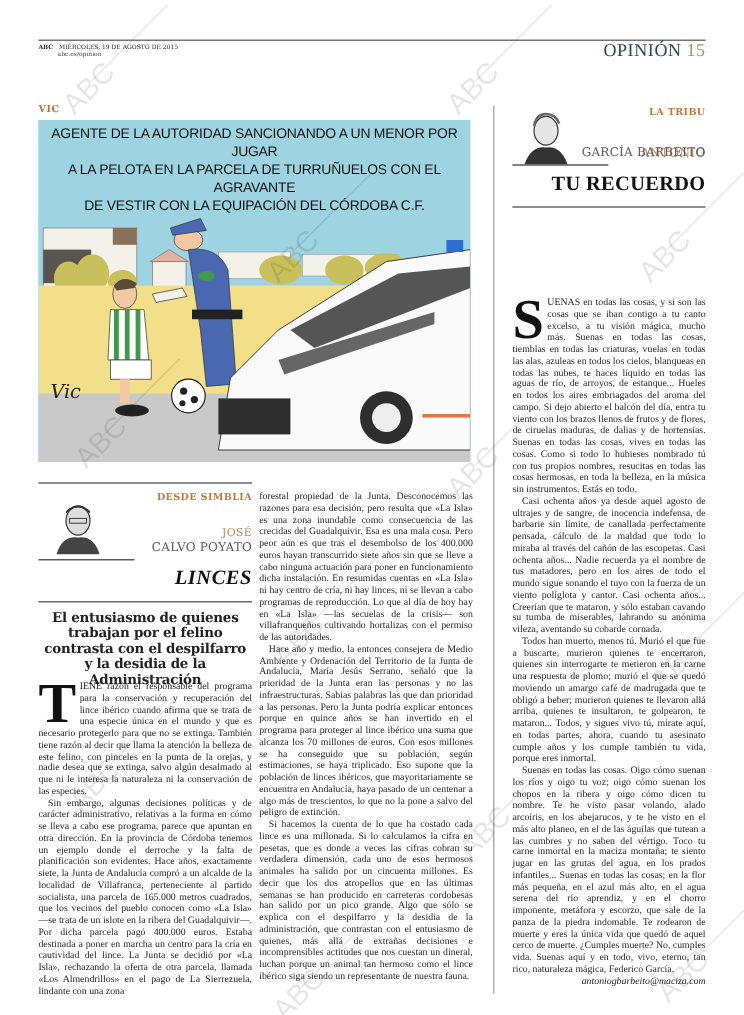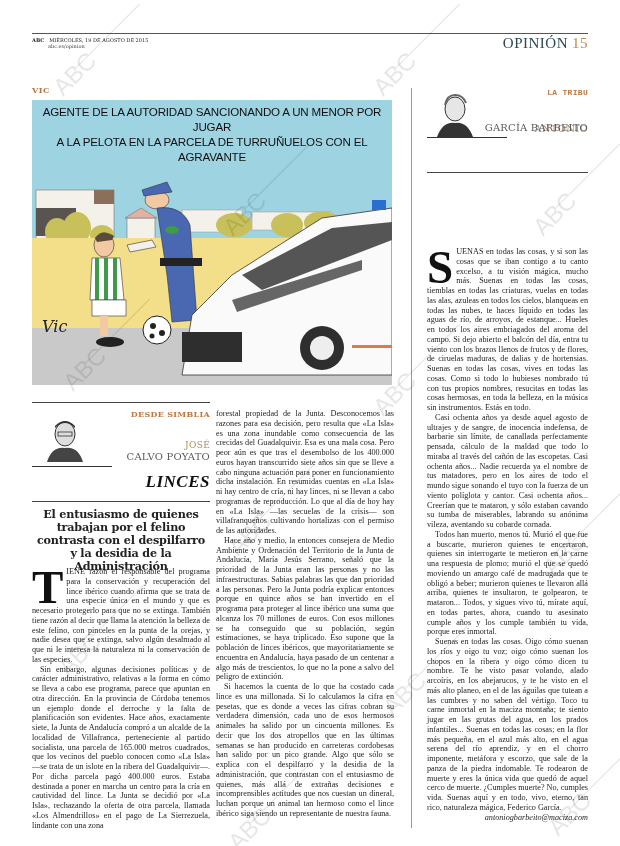--- a/index.html
+++ b/index.html
@@ -40,21 +40,21 @@
   .body-col p { text-indent: 8px; }
   .body-col p.first { text-indent: 0; }
   .dropcap { float: left; font-family: "Liberation Serif", serif; font-size: 47px; line-height: 36px; margin: 2px 3px 0 0; color: #111; font-weight: bold; }
   .col1 { left: 32px; top: 567px; width: 178px; }
   .col2 { left: 216px; top: 409px; width: 178px; }
   .col3 { left: 427px; top: 247px; width: 161px; }
   .email { text-align: right; font-style: italic; }
 
   
   .tribu { position: absolute; left: 427px; top: 85px; width: 161px; height: 150px; }
-  .tribu .tag { position: absolute; right: 0; top: 3px; font-size: 8px; font-weight: bold; color: #c0783f; letter-spacing: 0.3px; font-family: Liberation Mono, monospace; }
+  .tribu .tag { position: absolute; right: 0; top: 3px; font-size: 8px; font-weight: bold; color: #c0783f; letter-spacing: 0.3px; }
   .tribu .photo { position: absolute; left: 6px; top: 6px; width: 46px; height: 46px; }
   .tribu .author1 { position: absolute; right: 0; top: 26px; font-size: 10px; color: #b08a60; letter-spacing: 0.3px; margin-top: 12px; }
   .tribu .author2 { position: absolute; right: 0; top: 37px; font-size: 10px; color: #5a5a5a; letter-spacing: 0.2px; }
   .tribu .r1 { position: absolute; left: 0; top: 52px; width: 80px; height: 1px; background: #333; }
   .tribu .headline { position: absolute; right: 0; top: 58px; font-family: "Liberation Serif", serif; font-size: 17px; color: #111; letter-spacing: 0.3px; }
   .tribu .r2 { position: absolute; left: 0; top: 87px; width: 161px; height: 1px; background: #444; }
   .tribu .deck { position: absolute; right: 0; top: 94px; width: 165px; text-align: right; font-size: 11.2px; line-height: 12.8px; color: #222; letter-spacing: -0.3px; }
 </style>
 </head>
 <body>
@@ -119,20 +119,21 @@
     <rect x="340" y="100" width="14" height="10" fill="#2a6fd0"></rect>
     <circle cx="290" cy="248" r="22" fill="#2e2e2e"></circle>
     <circle cx="290" cy="248" r="12" fill="#eeeeee"></circle>
     <rect x="320" y="245" width="40" height="3" fill="#e07a4a"></rect>
 
     <text x="10" y="232" font-family="DejaVu Serif, serif" font-size="16" font-style="italic" fill="#222">Vic</text>
   </svg>
   <div class="cartoon-caption">
     <div>AGENTE DE LA AUTORIDAD SANCIONANDO A UN MENOR POR JUGAR</div>
     <div>A LA PELOTA EN LA PARCELA DE TURRUÑUELOS CON EL AGRAVANTE</div>
+    <div>DE VESTIR CON LA EQUIPACIÓN DEL CÓRDOBA C.F.</div>
   </div>
 </div>
 
 <div class="col-divider"></div>
 
 <div class="desde">
   <div class="rule"></div>
   <span class="tag">DESDE SIMBLIA</span>
   <svg class="photo" viewBox="0 0 46 46">
     <ellipse cx="23" cy="18" rx="10" ry="12" fill="#ddd" stroke="#333" stroke-width="1"></ellipse>
@@ -162,20 +163,21 @@
 <div class="tribu">
   <span class="tag">LA TRIBU</span>
   <svg class="photo" viewBox="0 0 46 46">
     <ellipse cx="22" cy="18" rx="10" ry="12" fill="#e6e6e6" stroke="#333" stroke-width="1"></ellipse>
     <path d="M12 14 Q14 4 22 4 Q30 4 33 12" fill="none" stroke="#666" stroke-width="2"></path>
     <path d="M4 46 Q10 30 22 32 Q34 30 40 46 Z" fill="#333"></path>
   </svg>
   <span class="author1">ANTONIO</span>
   <span class="author2">GARCÍA BARBEITO</span>
   <div class="r1"></div>
+  <h1 class="headline">TU RECUERDO</h1>
   <div class="r2"></div>
 </div>
 
 <div class="body-col col3">
   <p class="first"><span class="dropcap">S</span><span>UENAS en todas las cosas, y si son las cosas que se iban contigo a tu canto excelso, a tu visión mágica, mucho más. Suenas en todas las cosas, tiemblas en todas las criaturas, vuelas en todas las alas, azuleas en todos los cielos, blanqueas en todas las nubes, te haces líquido en todas las aguas de río, de arroyos, de estanque... Hueles en todos los aires embriagados del aroma del campo. Si dejo abierto el balcón del día, entra tu viento con los brazos llenos de frutos y de flores, de ciruelas maduras, de dalias y de hortensias. Suenas en todas las cosas, vives en todas las cosas. Como si todo lo hubieses nombrado tú con tus propios nombres, resucitas en todas las cosas hermosas, en toda la belleza, en la música sin instrumentos. Estás en todo.</span></p>
   <p>Casi ochenta años ya desde aquel agosto de ultrajes y de sangre, de inocencia indefensa, de barbarie sin límite, de canallada perfectamente pensada, cálculo de la maldad que todo lo miraba al través del cañón de las escopetas. Casi ochenta años... Nadie recuerda ya el nombre de tus matadores, pero en los aires de todo el mundo sigue sonando el tuyo con la fuerza de un viento políglota y cantor. Casi ochenta años... Creerían que te mataron, y sólo estaban cavando su tumba de miserables, labrando su anónima vileza, aventando su cobarde cornada.</p>
   <p>Todos han muerto, menos tú. Murió el que fue a buscarte, murieron quienes te encerraron, quienes sin interrogarte te metieron en la carne una respuesta de plomo; murió el que se quedó moviendo un amargo café de madrugada que te obligó a beber; murieron quienes te llevaron allá arriba, quienes te insultaron, te golpearon, te mataron... Todos, y sigues vivo tú, mírate aquí, en todas partes, ahora, cuando tu asesinato cumple años y los cumple también tu vida, porque eres inmortal.</p>
   <p>Suenas en todas las cosas. Oigo cómo suenan los ríos y oigo tu voz; oigo cómo suenan los chopos en la ribera y oigo cómo dicen tu nombre. Te he visto pasar volando, alado arcoíris, en los abejarucos, y te he visto en el más alto planeo, en el de las águilas que tutean a las cumbres y no saben del vértigo. Toco tu carne inmortal en la maciza montaña; te siento jugar en las grutas del agua, en los prados infantiles... Suenas en todas las cosas; en la flor más pequeña, en el azul más alto, en el agua serena del río aprendiz, y en el chorro imponente, metáfora y escorzo, que sale de la panza de la piedra indomable. Te rodearon de muerte y eres la única vida que quedó de aquel cerco de muerte. ¿Cumples muerte? No, cumples vida. Suenas aquí y en todo, vivo, eterno, tan rico, naturaleza mágica, Federico García.</p>
   <div class="email">antoniogbarbeito@maciza.com</div>
 </div>

